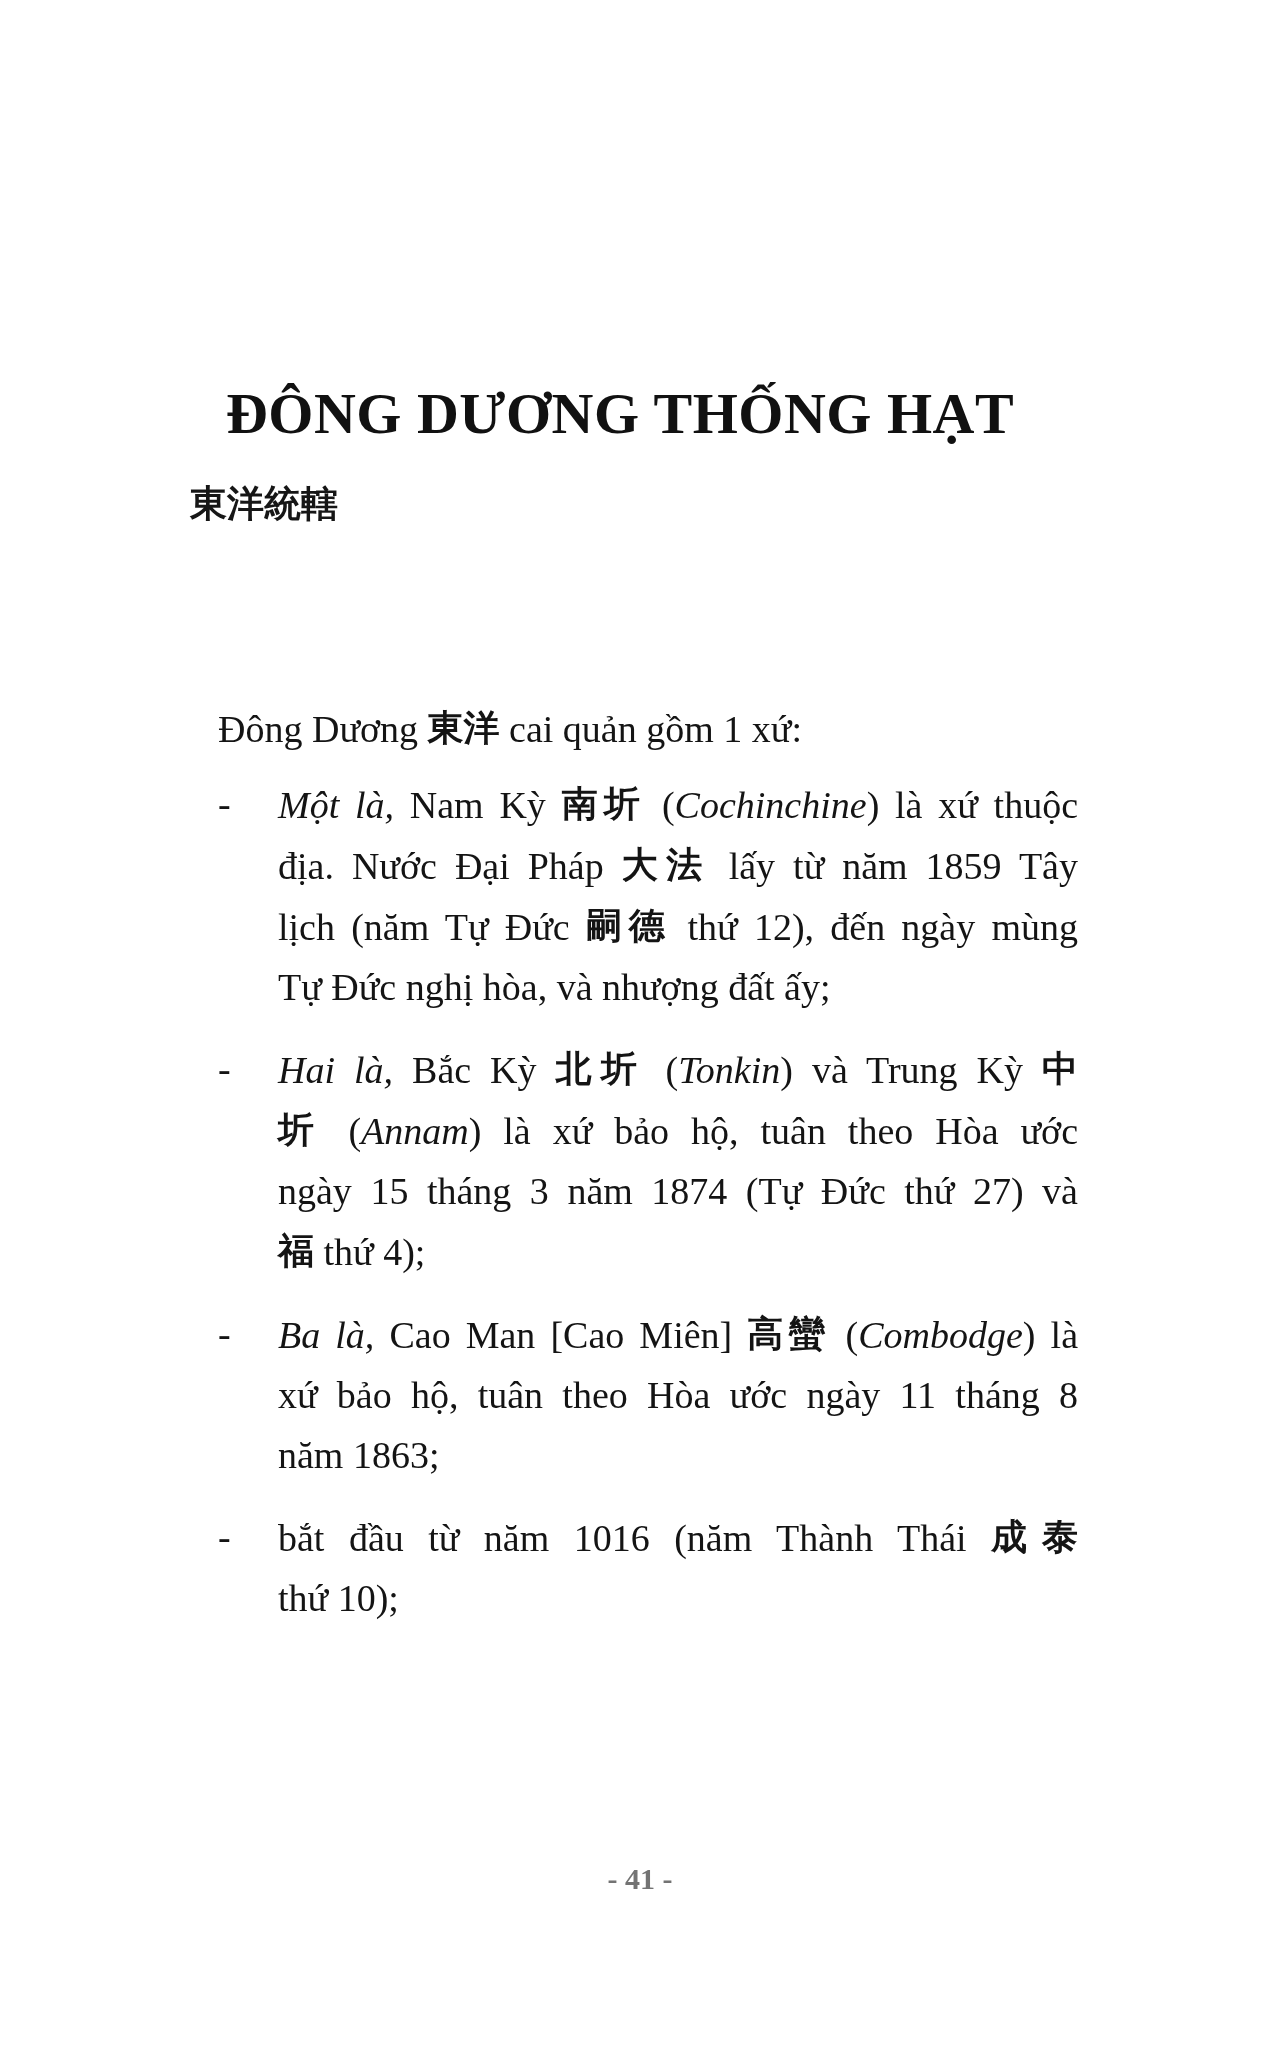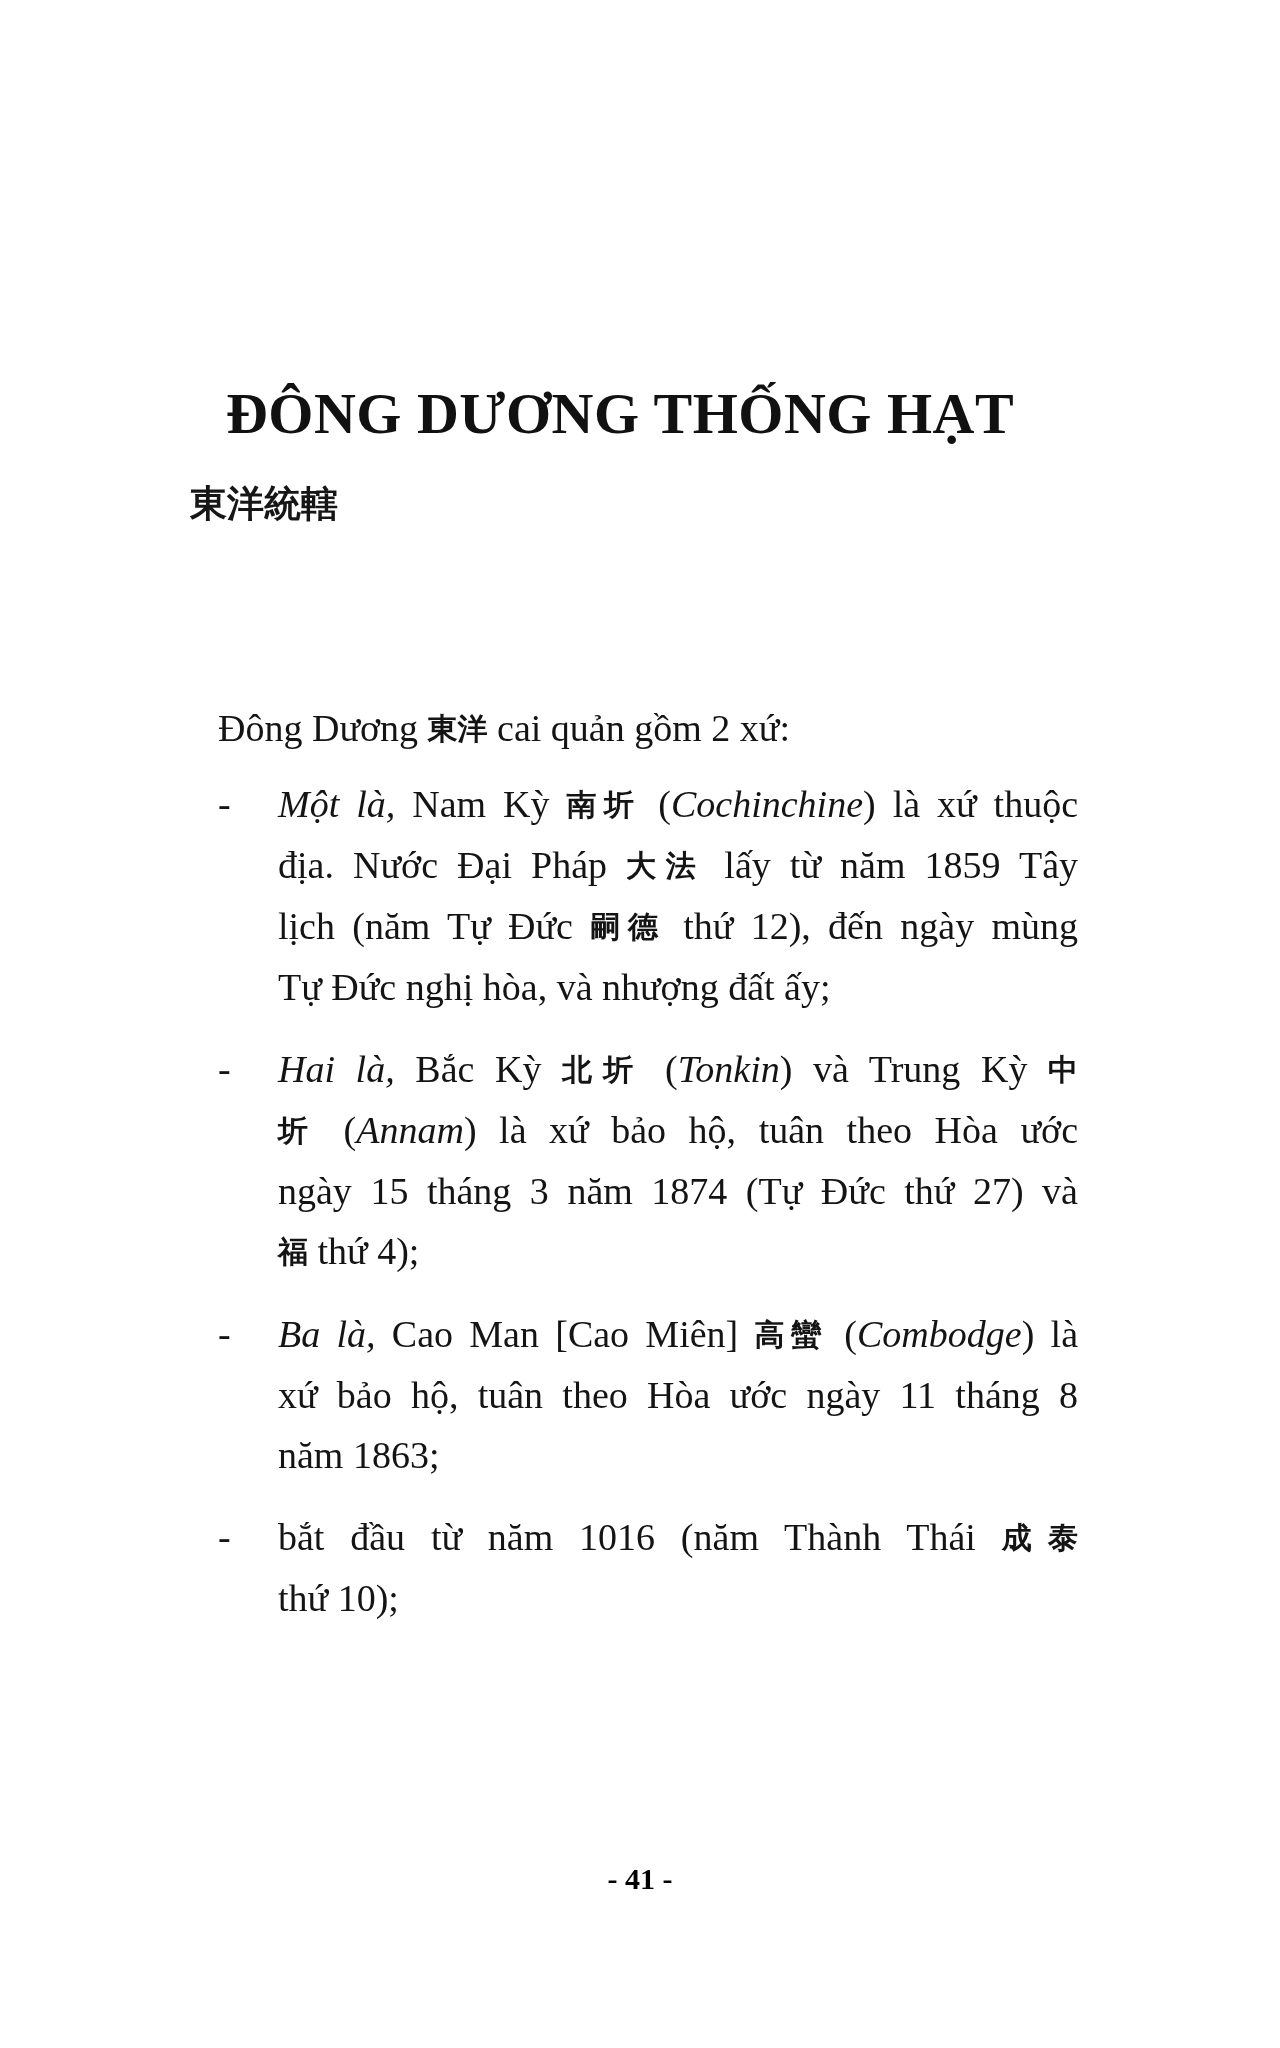--- a/index.html
+++ b/index.html
@@ -56,21 +56,21 @@
       width: 860px;
       font-size: 38px;
       line-height: 60px;
     }
     .intro {
       margin: 0 0 15px 0;
       white-space: nowrap;
     }
     .cjk {
       font-family: "DejaVu Sans", sans-serif;
-      font-size: 30px;
+      font-size: 36px;
       font-weight: bold;
       vertical-align: 2px;
     }
     .list {
       list-style: none;
       margin: 0;
       padding: 0;
     }
     .list-item {
       position: relative;
@@ -100,34 +100,34 @@
     }
     em { font-style: italic; }
     .page-number {
       position: absolute;
       left: 540px;
       top: 1862px;
       width: 200px;
       text-align: center;
       font-size: 30px;
       font-weight: bold;
-      color: #000000;
+      color: #737373;
       font-family: "Liberation Serif", serif;
     }
   </style>
 </head>
 <body>
 
 <div class="page">
   <h1 class="title">ĐÔNG DƯƠNG THỐNG HẠT</h1>
   <div class="subtitle">東洋統轄</div>
 
   <div class="body-text">
     <p class="intro">
-      <span>Đông Dương </span><span class="cjk">東洋</span><span> cai quản gồm 2 xứ:</span>
+      <span>Đông Dương </span><span class="cjk">東洋</span><span> cai quản gồm 1 xứ:</span>
     </p>
     <ul class="list">
         <li class="list-item">
           <span class="dash">-</span>
           <span class="item-text">
             <span class="line"><em>Một là,</em><span> Nam Kỳ </span><span class="cjk">南圻</span><span> (</span><em>Cochinchine</em><span>) là xứ thuộc</span></span>
             <span class="line"><span>địa. Nước Đại Pháp </span><span class="cjk">大法</span><span> lấy từ năm 1859 Tây</span></span>
             <span class="line"><span>lịch (năm Tự Đức </span><span class="cjk">嗣德</span><span> thứ 12), đến ngày mùng</span></span>
             <span class="line last"><span>Tự Đức nghị hòa, và nhượng đất ấy;</span></span>
           </span>

